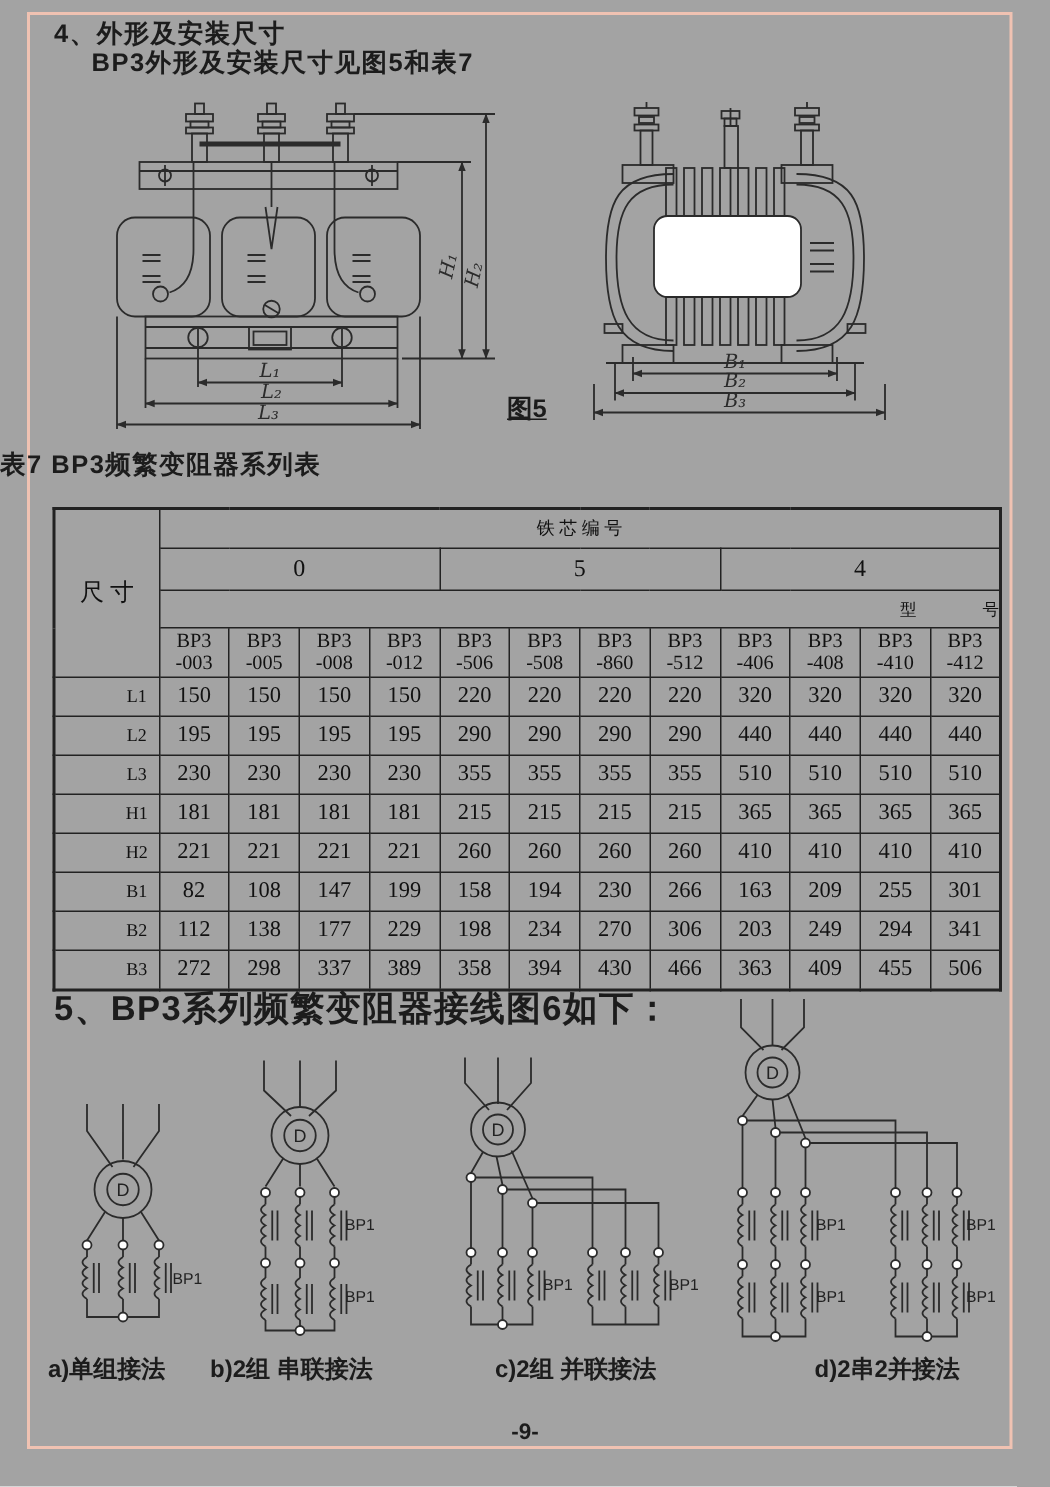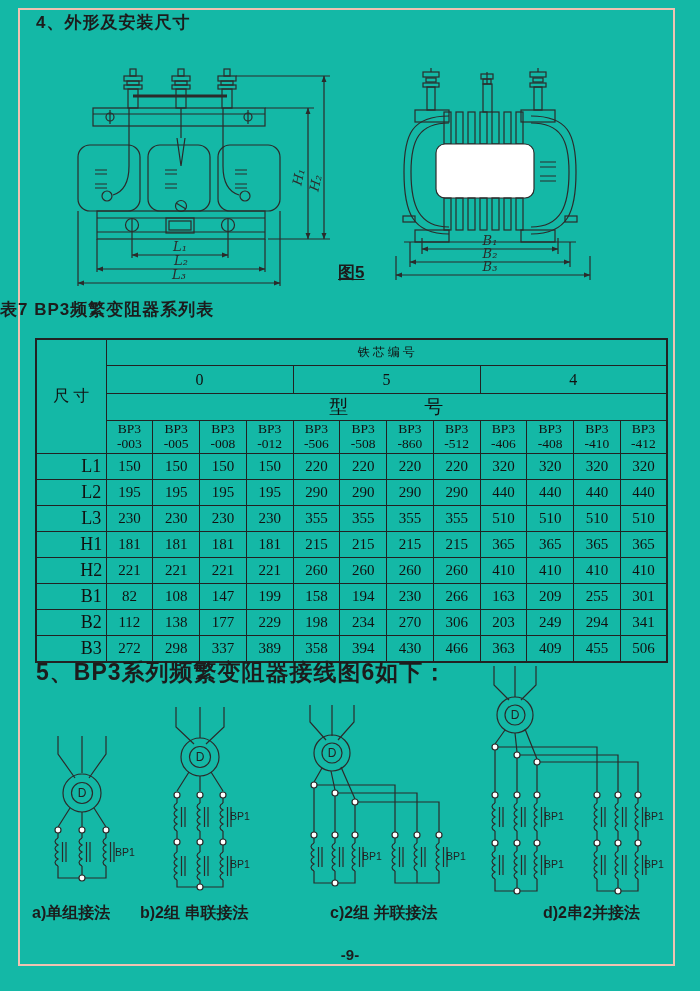--- a/index.html
+++ b/index.html
@@ -1,51 +1,52 @@
 <!DOCTYPE html>
 <html><head>
 <meta charset="utf-8">
 <style>
   html,body{margin:0;padding:0;background:#ffffff;}
-  .page{position:relative;width:700px;height:991px;background:#14b8a6;overflow:hidden;
+  .page{position:relative;width:700px;height:991px;background:#a3a3a3;overflow:hidden;
         color:#1c1c1c;font-family:"Liberation Sans",sans-serif;}
   .abs{position:absolute;}
   .pborder{position:absolute;left:18px;top:8px;width:657px;height:958px;
            border:2px solid #f0c2b2;box-sizing:border-box;}
   .h4a{left:36px;top:11px;font-size:17px;font-weight:bold;letter-spacing:1px;}
   .h4b{left:61px;top:30px;font-size:17px;font-weight:bold;letter-spacing:1px;}
   .figcap{font-size:17px;font-weight:bold;text-decoration:underline;}
   .t7title{left:0;top:298px;width:700px;text-align:left;font-size:17px;font-weight:bold;letter-spacing:1px;}
   table.t7{position:absolute;left:35px;top:338px;width:633px;border-collapse:collapse;
            table-layout:fixed;font-family:"Liberation Serif",serif;border:2px solid #222;}
   .t7 th,.t7 td{border:1.2px solid #222;text-align:center;vertical-align:middle;
                 padding:0;font-weight:normal;color:#111;}
   .t7 .hr1 th{height:25px;font-size:12px;}
   .t7 .hr2 th{height:27px;font-size:16px;}
-  .t7 .hr3 th{height:24px;font-size:19px;}
+  .t7 .hr3 th{height:24px;font-size:11px;text-align:right;}
   .t7 .hr4 th{height:32px;font-size:13.5px;line-height:1.1;}
   .t7 tbody td{height:25px;font-size:15px;}
-  .t7 td.rl{font-size:18px;padding-left:40px;}
+  .t7 td.rl{font-size:12px;padding-left:40px;}
   .sec5{left:36px;top:657px;font-size:23px;font-weight:bold;letter-spacing:1px;}
   .dlabel{top:903px;font-size:16px;font-weight:bold;}
   .figcap6{left:243px;top:965px;margin-top:36px;}
   .pnum{left:0;top:946px;width:700px;text-align:center;font-size:15px;font-weight:bold;}
   svg{overflow:visible;}
   .ln{stroke:#2b2b2b;stroke-width:1.2;fill:none;}
   .dim{font-family:"DejaVu Serif",serif;font-style:italic;font-size:13px;fill:#2b2b2b;text-anchor:middle;}
   .mlab{font-family:"Liberation Sans",sans-serif;font-size:12px;fill:#222;text-anchor:middle;}
   .rlab{font-family:"Liberation Sans",sans-serif;font-size:10.5px;fill:#222;}
 </style>
 </head>
 <body>
 
 <div class="page">
   <div class="pborder"></div>
 
   <div class="abs h4a">4、外形及安装尺寸</div>
+  <div class="abs h4b">BP3外形及安装尺寸见图5和表7</div>
 
   <svg class="abs" style="left:58px;top:66px" width="330" height="232" viewBox="0 0 330 232">
     <defs>
       <marker id="arr" viewBox="0 0 10 10" refX="8.5" refY="5" markerWidth="6" markerHeight="6" orient="auto-start-reverse">
         <path d="M0,1.5 L9,5 L0,8.5 z" fill="#2b2b2b"></path>
       </marker>
     </defs>
     <g class="ln">
       <rect x="20" y="79" width="62" height="66" rx="12"></rect>
       <rect x="90" y="79" width="62" height="66" rx="12"></rect>

